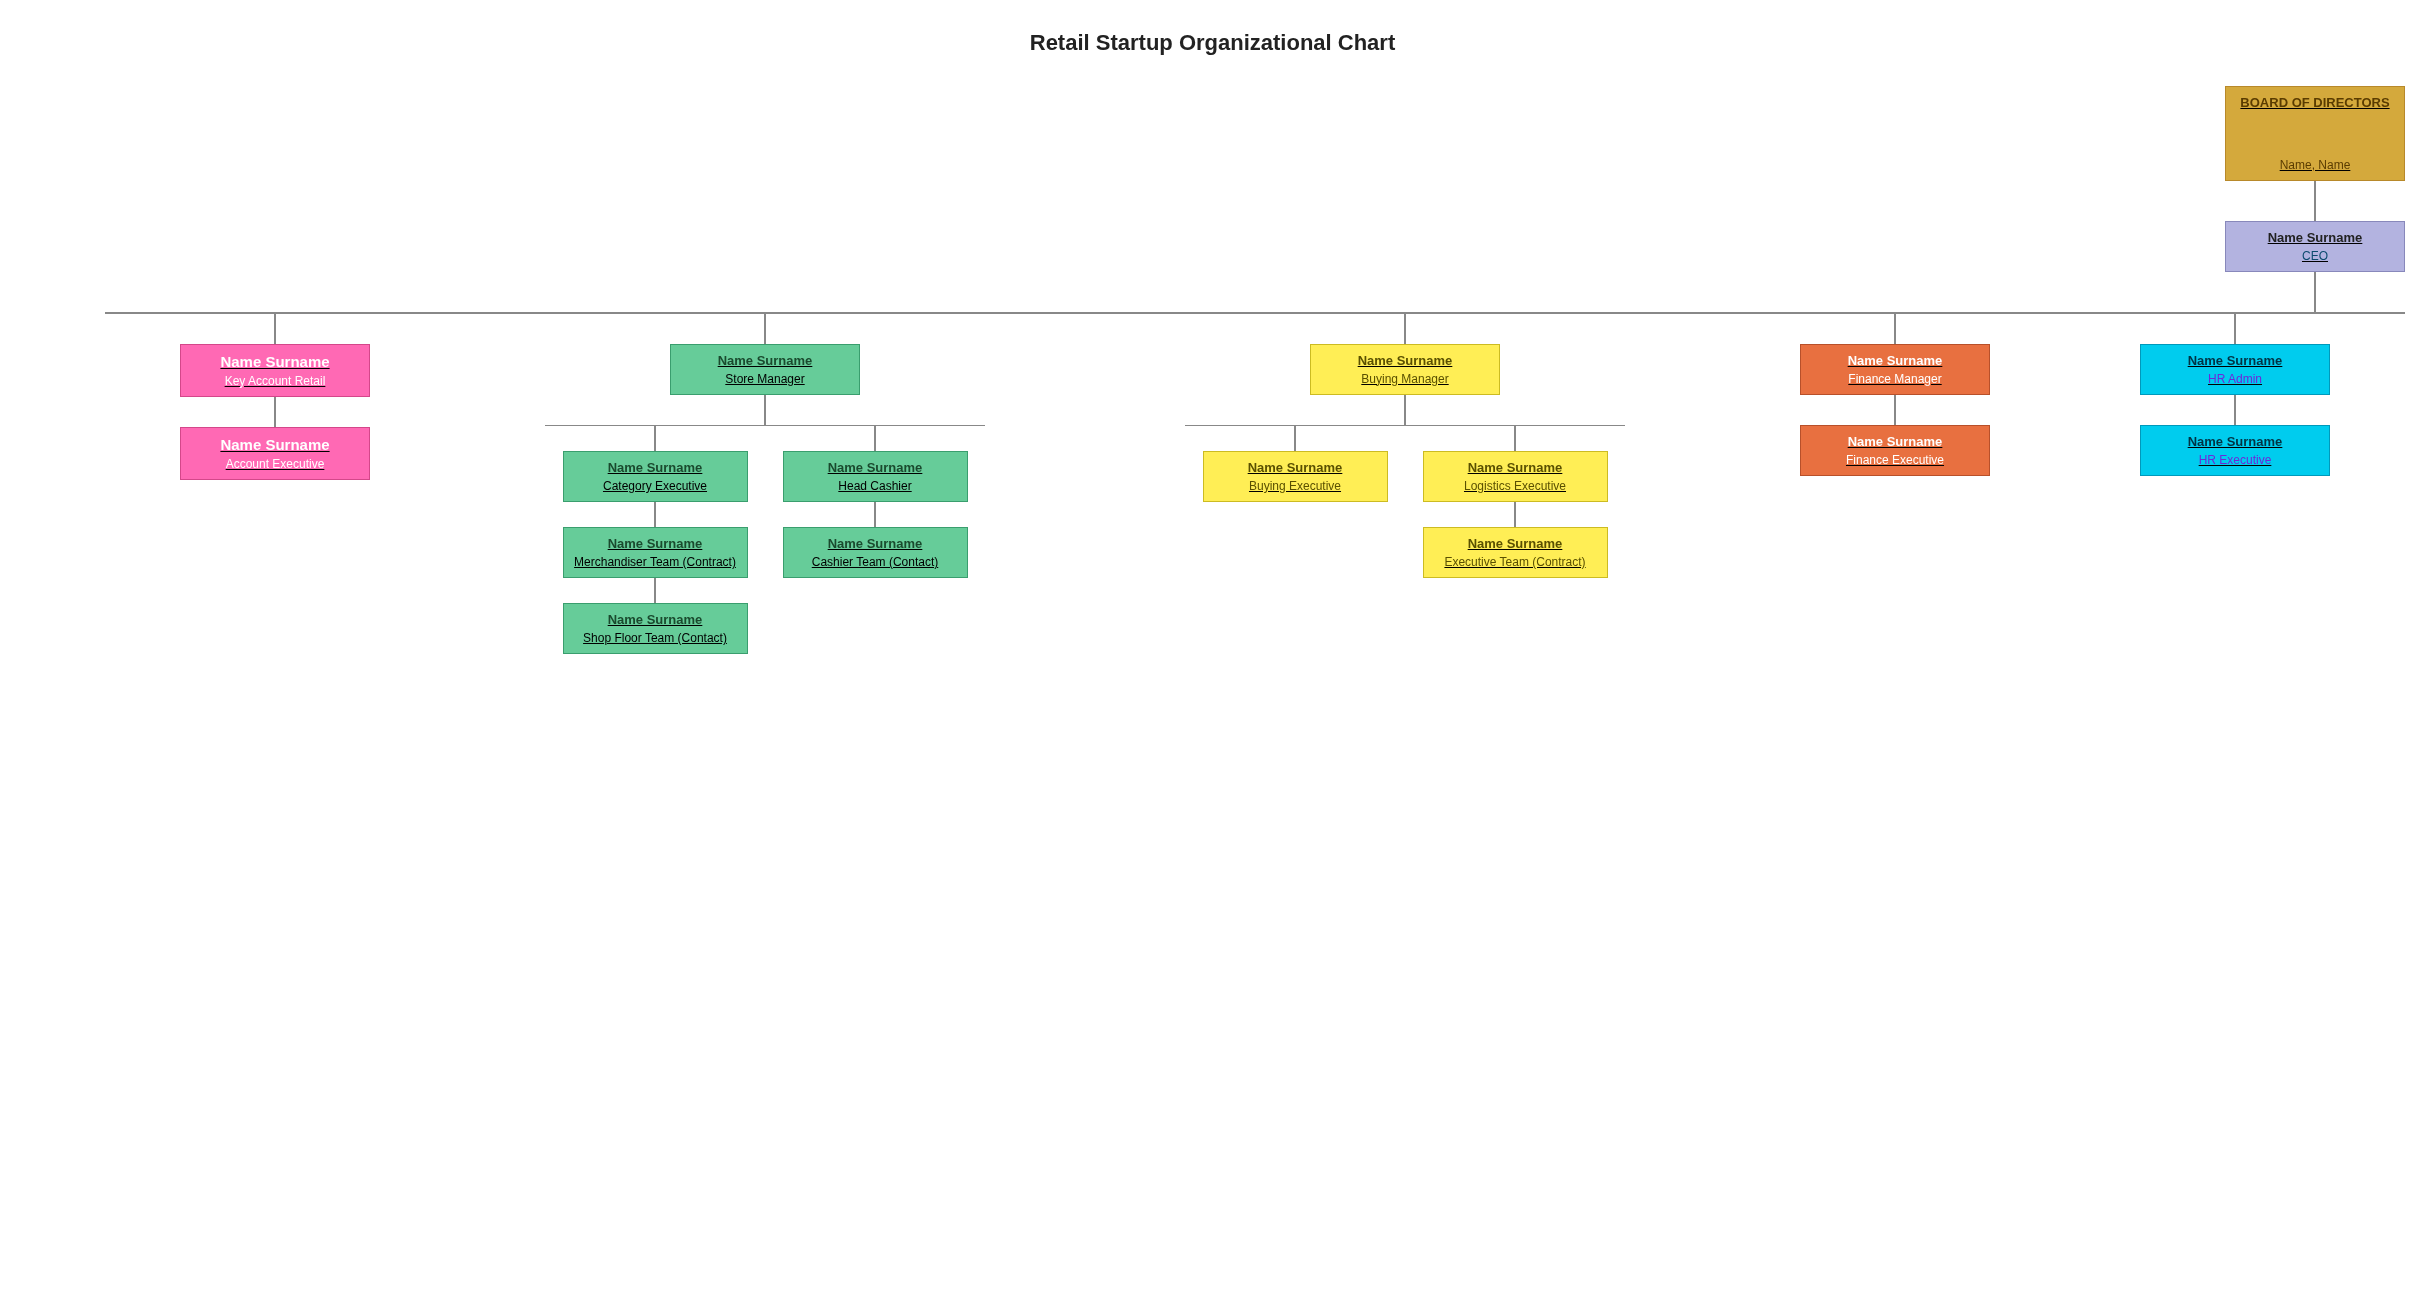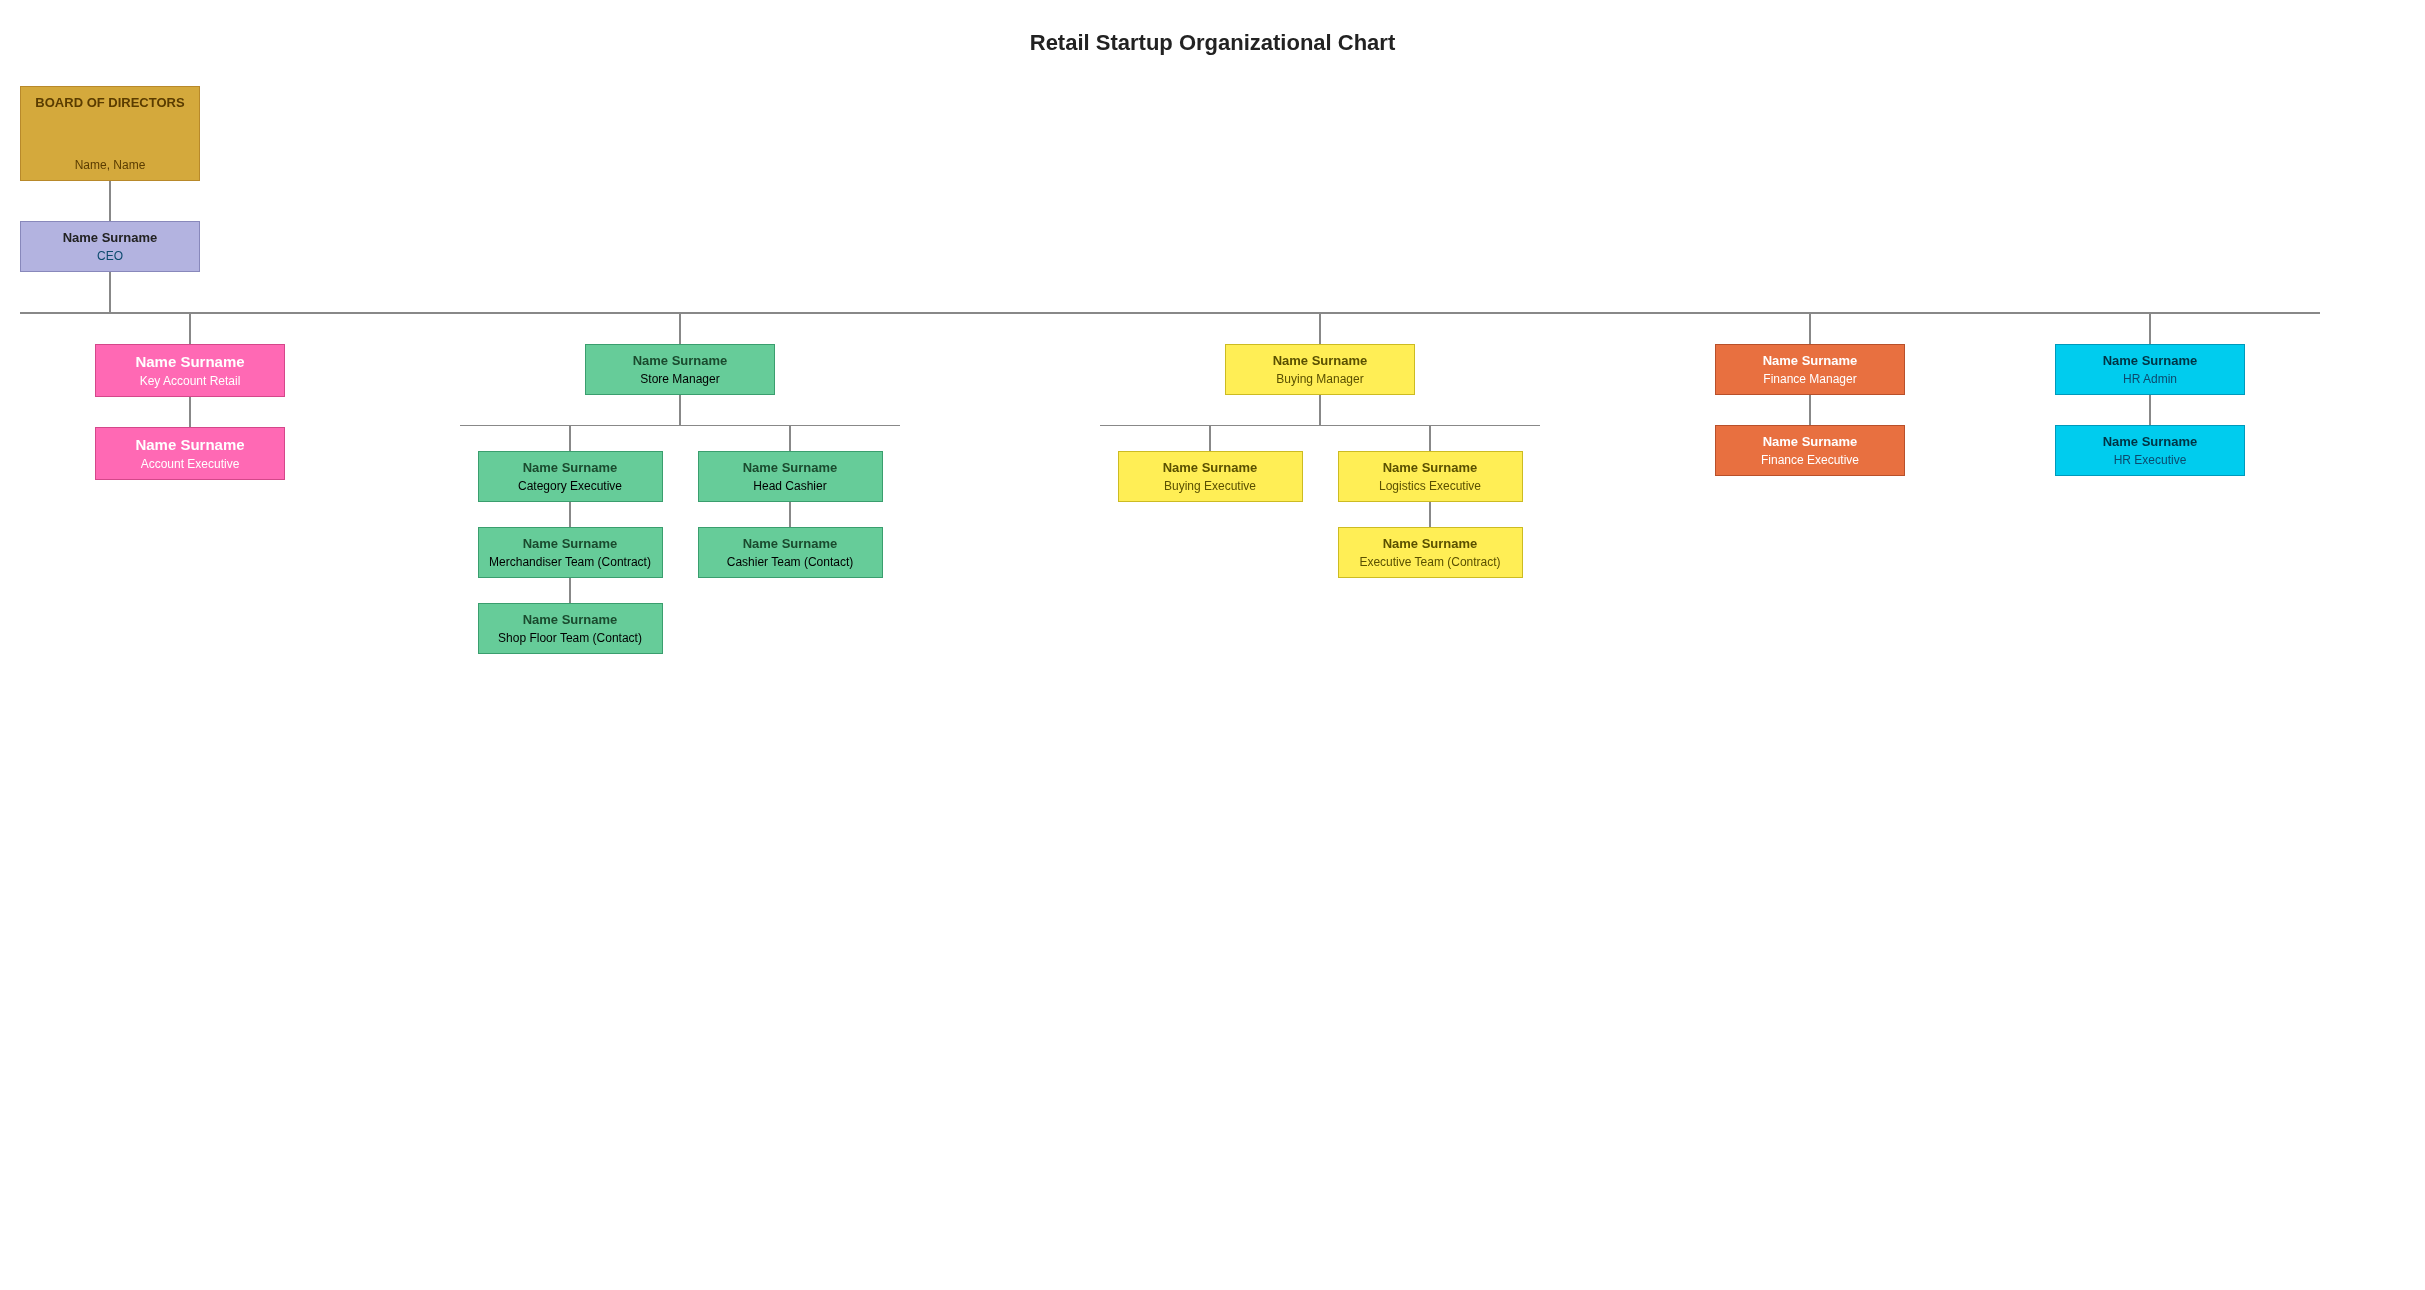--- a/index.html
+++ b/index.html
@@ -14,22 +14,23 @@
     h1 {
       text-align: center;
       font-size: 22px;
       font-weight: bold;
       margin-bottom: 30px;
       color: #222;
     }
     .org-chart {
       display: flex;
       flex-direction: column;
-      align-items: flex-start;
+      align-items: flex-end;
       width: 100%;
+      text-decoration: underline;
     }
     
     .node {
       border: 1.5px solid #999;
       padding: 8px 10px;
       text-align: center;
       min-width: 160px;
       max-width: 200px;
       width: 180px;
     }
@@ -55,21 +56,21 @@
     .node-green .name { color: #1a4a2e; }
     .node-green .role { color: #000000; }
     .node-yellow { background: #ffee55; border-color: #ccbb22; }
     .node-yellow .name { color: #5a5000; }
     .node-yellow .role { color: #5a5000; }
     .node-orange { background: #e87040; border-color: #b8502a; }
     .node-orange .name { color: #fff; }
     .node-orange .role { color: #fff; }
     .node-cyan { background: #00ccee; border-color: #0099bb; }
     .node-cyan .name { color: #003344; }
-    .node-cyan .role { color: #0c4a6e; }
+    .node-cyan .role { color: #6d28d9; }
     .col { display: flex; flex-direction: column; align-items: center; }
 
     
     .v-line { width: 1.5px; background: #888; }
   </style>
 </head>
 <body>
 
 <h1>Retail Startup Organizational Chart</h1>
 

